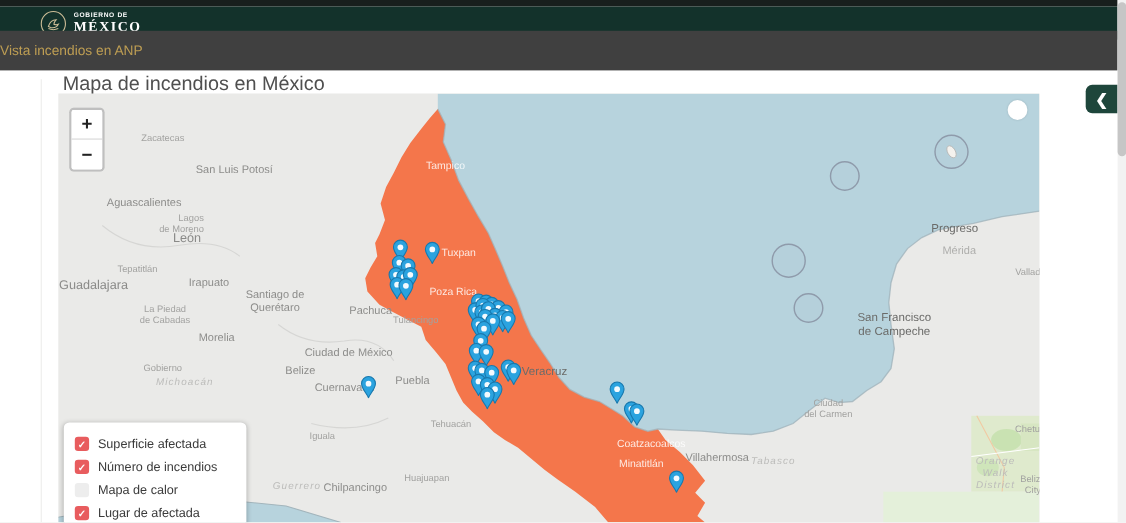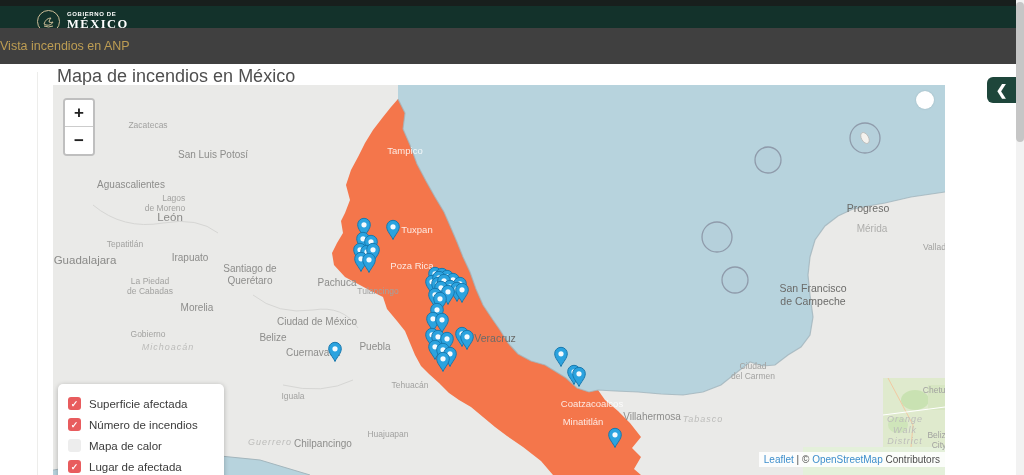--- a/index.html
+++ b/index.html
@@ -394,14 +394,13 @@
       <div class="lrow">
         <div class="cb"></div>
         <span>Mapa de calor</span>
       </div>
       <div class="lrow">
         <div class="cb on">✓</div>
         <span>Lugar de afectada</span>
       </div>
     </div>
 
-  <div class="attrib"><a>Leaflet</a><span> | © </span><a>OpenStreetMap</a><span> Contributors</span></div>
 </div>
 
 </body></html>

